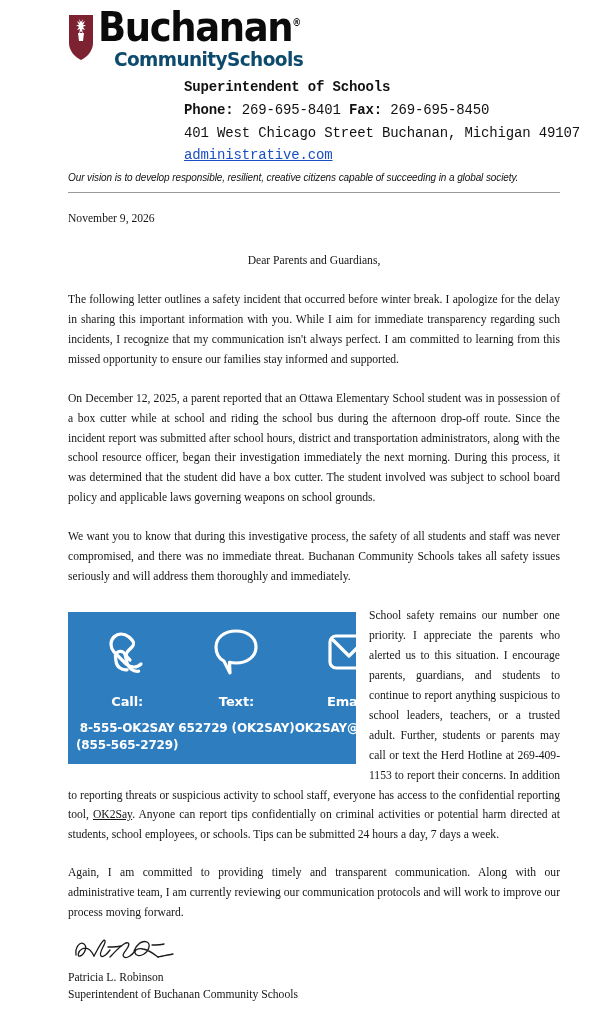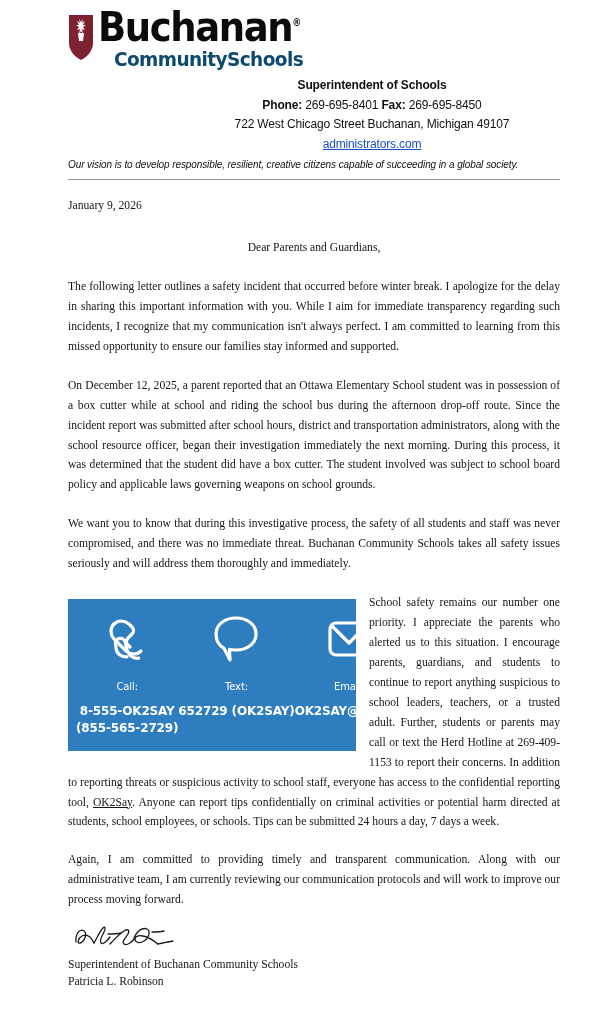--- a/index.html
+++ b/index.html
@@ -67,26 +67,25 @@
     color: #0c4a6e;
     white-space: nowrap;
     margin-top: 8px;
     transform: scaleY(1.06);
     transform-origin: left top;
     margin-left: 16px;
   }
 
   .contact-block {
     margin: 6px 0 0 116px;
-    font-family: Liberation Sans, sans-serif;
-    font-size: 12px;
+    font-family: Liberation Mono, monospace;
+    font-size: 14px;
     line-height: 1.62;
     color: #111111;
     letter-spacing: -0.15px;
-    text-align: center;
   }
   .contact-block .bold { font-weight: bold; }
   .contact-line { white-space: nowrap; }
   .web-link {
     color: #1a4fc4;
     text-decoration: underline;
   }
 
   .vision {
     margin-top: 4px;
@@ -150,24 +149,24 @@
     font-family: "DejaVu Sans", sans-serif;
   }
   .ok-icon {
     height: 62px;
     display: flex;
     align-items: center;
     justify-content: center;
   }
   .ok-icon svg { display: block; }
   .ok-label {
-    font-size: 10px;
+    font-size: 13px;
     line-height: 1.35;
     margin-top: 10px;
-    font-weight: normal;
+    font-weight: bold;
     letter-spacing: -0.1px;
   }
   .ok-value {
     font-size: 12px;
     line-height: 1.45;
     margin-top: 9px;
     font-weight: bold;
     letter-spacing: -0.15px;
     white-space: nowrap;
   }
@@ -224,31 +223,31 @@
         <div class="logo-sub">CommunitySchools</div>
       </div>
     </div>
 
     <div class="contact-block">
       <div class="contact-line bold">Superintendent of Schools</div>
       <div class="contact-line"><span class="bold">Phone:</span>
         <span>269-695-8401</span>
         <span class="bold">Fax:</span>
         <span>269-695-8450</span></div>
-      <div class="contact-line">722 West Chicago Street Buchanan, Michigan 49107</div>
-      <div class="contact-line"><a class="web-link" href="#">administrators.com</a></div>
+      <div class="contact-line">401 West Chicago Street Buchanan, Michigan 49107</div>
+      <div class="contact-line"><a class="web-link" href="#">administrative.com</a></div>
     </div>
 
     <div class="vision">Our vision is to develop responsible, resilient, creative citizens capable of succeeding in a global society.</div>
     <hr class="rule">
   </header>
 
   <main class="letter-body">
 
-    <div class="letter-date">January 9, 2026</div>
+    <div class="letter-date">November 9, 2026</div>
 
     <div class="salutation">Dear Parents and Guardians,</div>
 
     <p class="para">The following letter outlines a safety incident that occurred before winter break. I apologize for the delay in sharing this important information with you. While I aim for immediate transparency regarding such incidents, I recognize that my communication isn't always perfect. I am committed to learning from this missed opportunity to ensure our families stay informed and supported.</p>
 
     <p class="para">On December 12, 2025, a parent reported that an Ottawa Elementary School student was in possession of a box cutter while at school and riding the school bus during the afternoon drop-off route. Since the incident report was submitted after school hours, district and transportation administrators, along with the school resource officer, began their investigation immediately the next morning. During this process, it was determined that the student did have a box cutter. The student involved was subject to school board policy and applicable laws governing weapons on school grounds.</p>
 
     <p class="para">We want you to know that during this investigative process,  the safety of all students and staff was never compromised, and there was no immediate threat. Buchanan Community Schools takes all safety issues seriously and will address them thoroughly and immediately.</p>
 
     <div class="para clearfix">
@@ -310,18 +309,18 @@
           <path d="M36 12 C41 12 45 12 49 11"></path>
           <path d="M38 22 C42 18 47 12 52 9 C56 6.5 58 8 56 12 C54 16 49 20 52 22 C55 24 60 20 63 16"></path>
           <path d="M62 16 C65 9 70 5 75 7 C79 9 77 16 72 19 C68 21.5 64 21 63 18 C62 15 66 13 71 14 C77 15 82 19 86 22"></path>
           <path d="M80 10 C84 10 88 10 92 9"></path>
           <path d="M86 22 C90 21 96 20 101 19"></path>
         </g>
       </svg>
     </div>
 
     <div class="sign-name">
+      <div>Patricia L. Robinson</div>
       <div>Superintendent of Buchanan Community Schools</div>
-      <div>Patricia L. Robinson</div>
     </div>
 
   </main>
 </div>
 
 </body></html>

